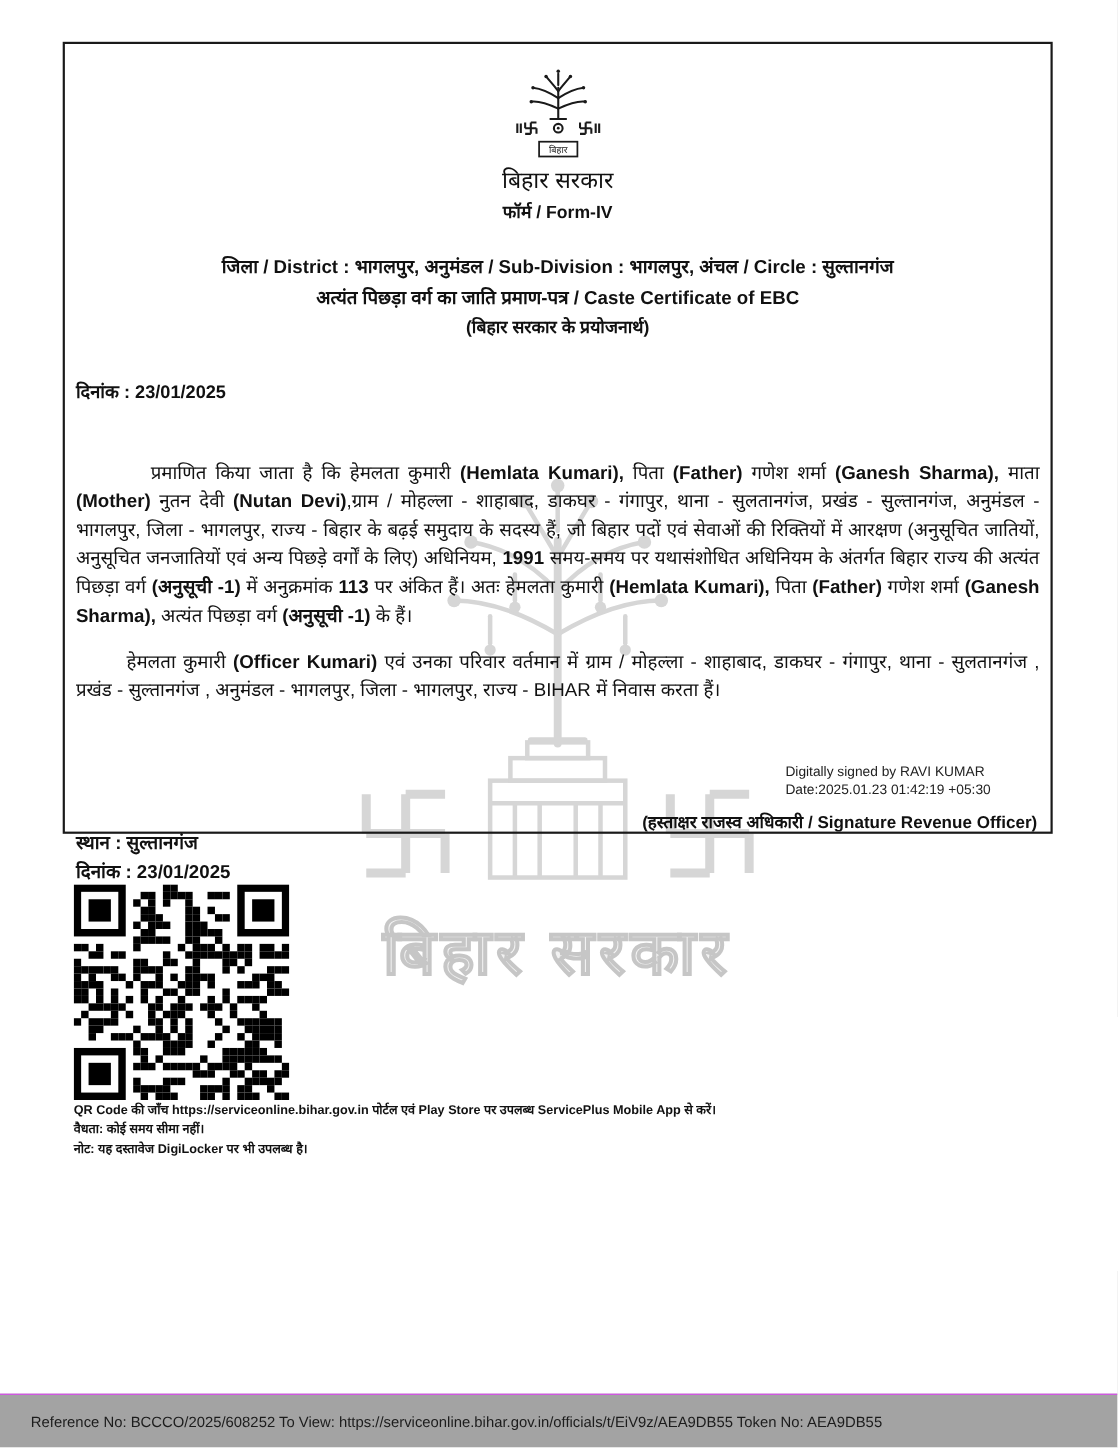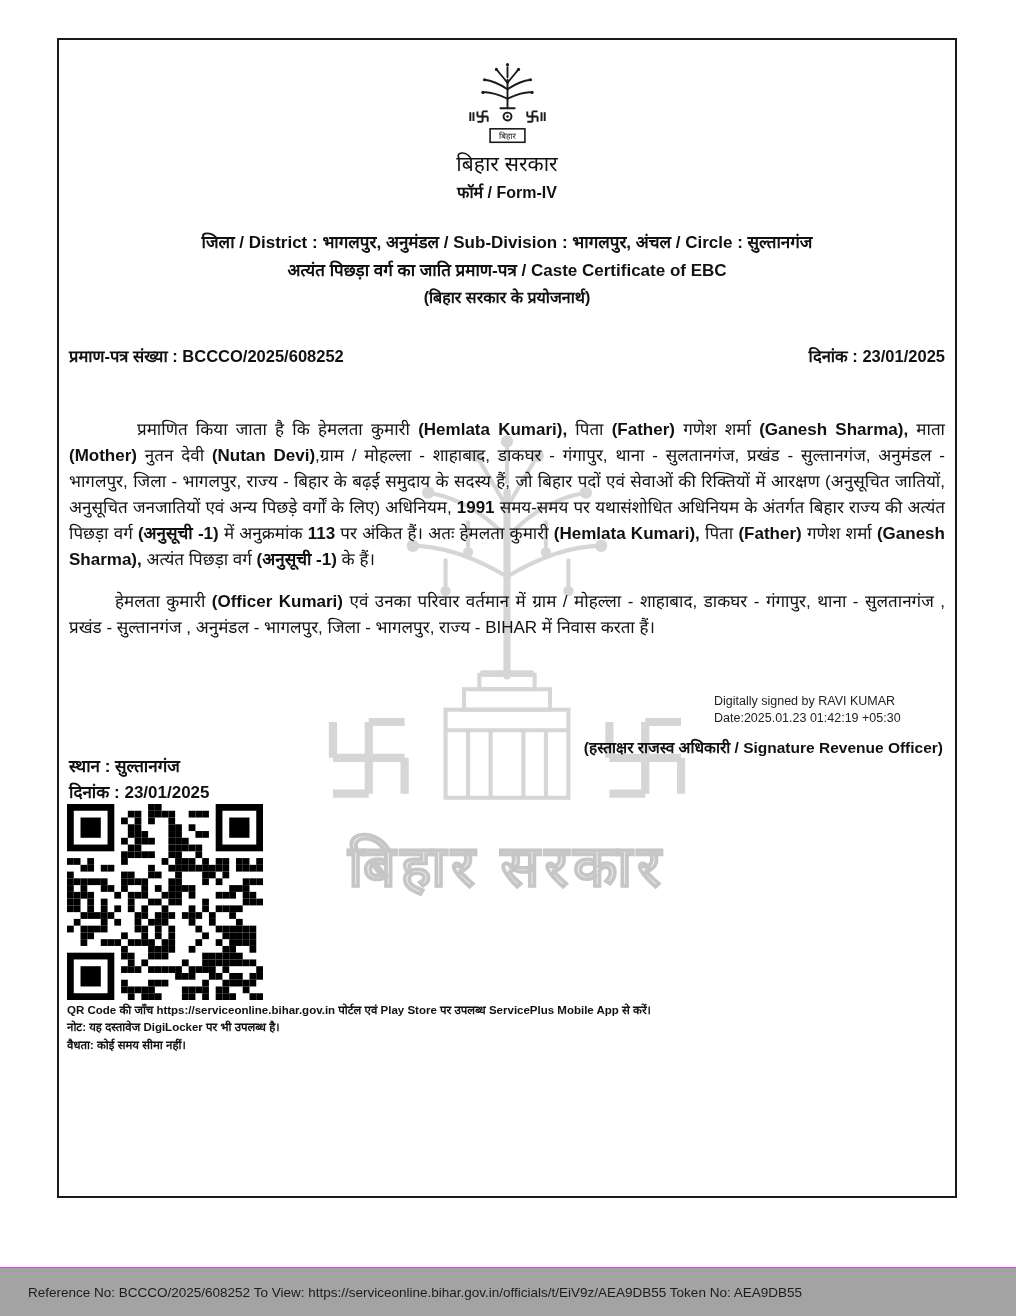--- a/index.html
+++ b/index.html
@@ -2,21 +2,21 @@
 <html><head>
 <meta charset="utf-8">
 <style>
   html,body{margin:0;padding:0;background:#e9e9e9;}
   .page{
     position:relative;width:1016px;height:1316px;background:#fff;
     font-family:"Liberation Sans","DejaVu Sans",sans-serif;color:#111;
     overflow:hidden;margin:0 auto;
   }
   .sheet{
-    position:absolute;left:57px;top:38px;width:900px;height:1160px;
+    position:absolute;left:57px;top:38px;width:900px;height:720px;
     border:2px solid #1a1a1a;box-sizing:border-box;background:transparent;z-index:2;
   }
   .watermark{position:absolute;left:292px;top:384px;width:430px;height:548px;z-index:1;}
   .center{text-align:center;}
   .emblem{width:95px;margin:16px auto 4px;display:block;}
   .org-hi{font-size:21px;margin:2px 0 4px;}
   .org-en{font-size:22px;font-weight:bold;margin:0 0 3px;}
   .form-line{font-size:16px;font-weight:bold;margin:2px 0 27px;}
   .district-line{font-size:17px;font-weight:bold;margin:0 12px 5px;}
   .title-line{font-size:17px;font-weight:bold;margin:0 0 5px;}
@@ -131,21 +131,20 @@
     </svg>
 
     <div class="org-hi">बिहार सरकार</div>
     <div class="form-line">फॉर्म / Form-IV</div>
 
     <div class="district-line">जिला / District : भागलपुर, अनुमंडल / Sub-Division : भागलपुर, अंचल / Circle : सुल्तानगंज</div>
     <div class="title-line">अत्यंत पिछड़ा वर्ग का जाति प्रमाण-पत्र / Caste Certificate of EBC</div>
     <div class="purpose-line">(बिहार सरकार के प्रयोजनार्थ)</div>
 
     <div class="meta-row">
-      <span>प्रमाण-पत्र संख्या : BCCCO/2025/608252</span>
       <span>दिनांक : 23/01/2025</span>
     </div>
 
     <p class="para para1 rich"><span>प्रमाणित किया जाता है कि हेमलता कुमारी </span><span style="font-weight: bold;">(Hemlata Kumari),</span><span> पिता </span><span style="font-weight: bold;">(Father)</span><span> गणेश शर्मा </span><span style="font-weight: bold;">(Ganesh Sharma),</span><span> माता </span><span style="font-weight: bold;">(Mother)</span><span> नुतन देवी </span><span style="font-weight: bold;">(Nutan Devi)</span><span>,ग्राम / मोहल्ला - शाहाबाद, डाकघर - गंगापुर, थाना - सुलतानगंज, प्रखंड - सुल्तानगंज, अनुमंडल - भागलपुर, जिला - भागलपुर, राज्य - बिहार के बढ़ई समुदाय के सदस्य हैं, जो बिहार पदों एवं सेवाओं की रिक्तियों में आरक्षण (अनुसूचित जातियों, अनुसूचित जनजातियों एवं अन्य पिछड़े वर्गों के लिए) अधिनियम, </span><span style="font-weight: bold;">1991</span><span> समय-समय पर यथासंशोधित अधिनियम के अंतर्गत बिहार राज्य की अत्यंत पिछड़ा वर्ग </span><span style="font-weight: bold;">(अनुसूची -1)</span><span> में अनुक्रमांक </span><span style="font-weight: bold;">113</span><span> पर अंकित हैं। अतः हेमलता कुमारी </span><span style="font-weight: bold;">(Hemlata Kumari),</span><span> पिता </span><span style="font-weight: bold;">(Father)</span><span> गणेश शर्मा </span><span style="font-weight: bold;">(Ganesh Sharma),</span><span> अत्यंत पिछड़ा वर्ग </span><span style="font-weight: bold;">(अनुसूची -1)</span><span> के हैं।</span></p>
     <p class="para para2 rich"><span>हेमलता कुमारी </span><span style="font-weight: bold;">(Officer Kumari)</span><span> एवं उनका परिवार वर्तमान में ग्राम / मोहल्ला - शाहाबाद, डाकघर - गंगापुर, थाना - सुलतानगंज , प्रखंड - सुल्तानगंज , अनुमंडल - भागलपुर, जिला - भागलपुर, राज्य - </span><span style="font-weight: normal;">BIHAR</span><span> में निवास करता हैं।</span></p>
 
     <div class="digital-sig">
       <div>Digitally signed by RAVI KUMAR</div>
       <div>Date:2025.01.23 01:42:19 +05:30</div>
     </div>
@@ -484,22 +483,22 @@
           <rect x="154" y="0" width="49" height="49" fill="#000"></rect>
           <rect x="161" y="7" width="35" height="35" fill="#fff"></rect>
           <rect x="168" y="14" width="21" height="21" fill="#000"></rect>
           <rect x="0" y="154" width="49" height="49" fill="#000"></rect>
           <rect x="7" y="161" width="35" height="35" fill="#fff"></rect>
           <rect x="14" y="168" width="21" height="21" fill="#000"></rect>
         </svg></div>
 
     <div class="notes">
       <div>QR Code की जाँच https://serviceonline.bihar.gov.in पोर्टल एवं Play Store पर उपलब्ध ServicePlus Mobile App से करें।</div>
+      <div>वैधता: कोई समय सीमा नहीं।</div>
       <div>नोट: यह दस्तावेज DigiLocker पर भी उपलब्ध है।</div>
-      <div>वैधता: कोई समय सीमा नहीं।</div>
     </div>
 
   </div>
 
   <div class="footer">
     <span>Reference No: BCCCO/2025/608252 To View: https://serviceonline.bihar.gov.in/officials/t/EiV9z/AEA9DB55 Token No: AEA9DB55</span>
   </div>
 
 </div>
 

